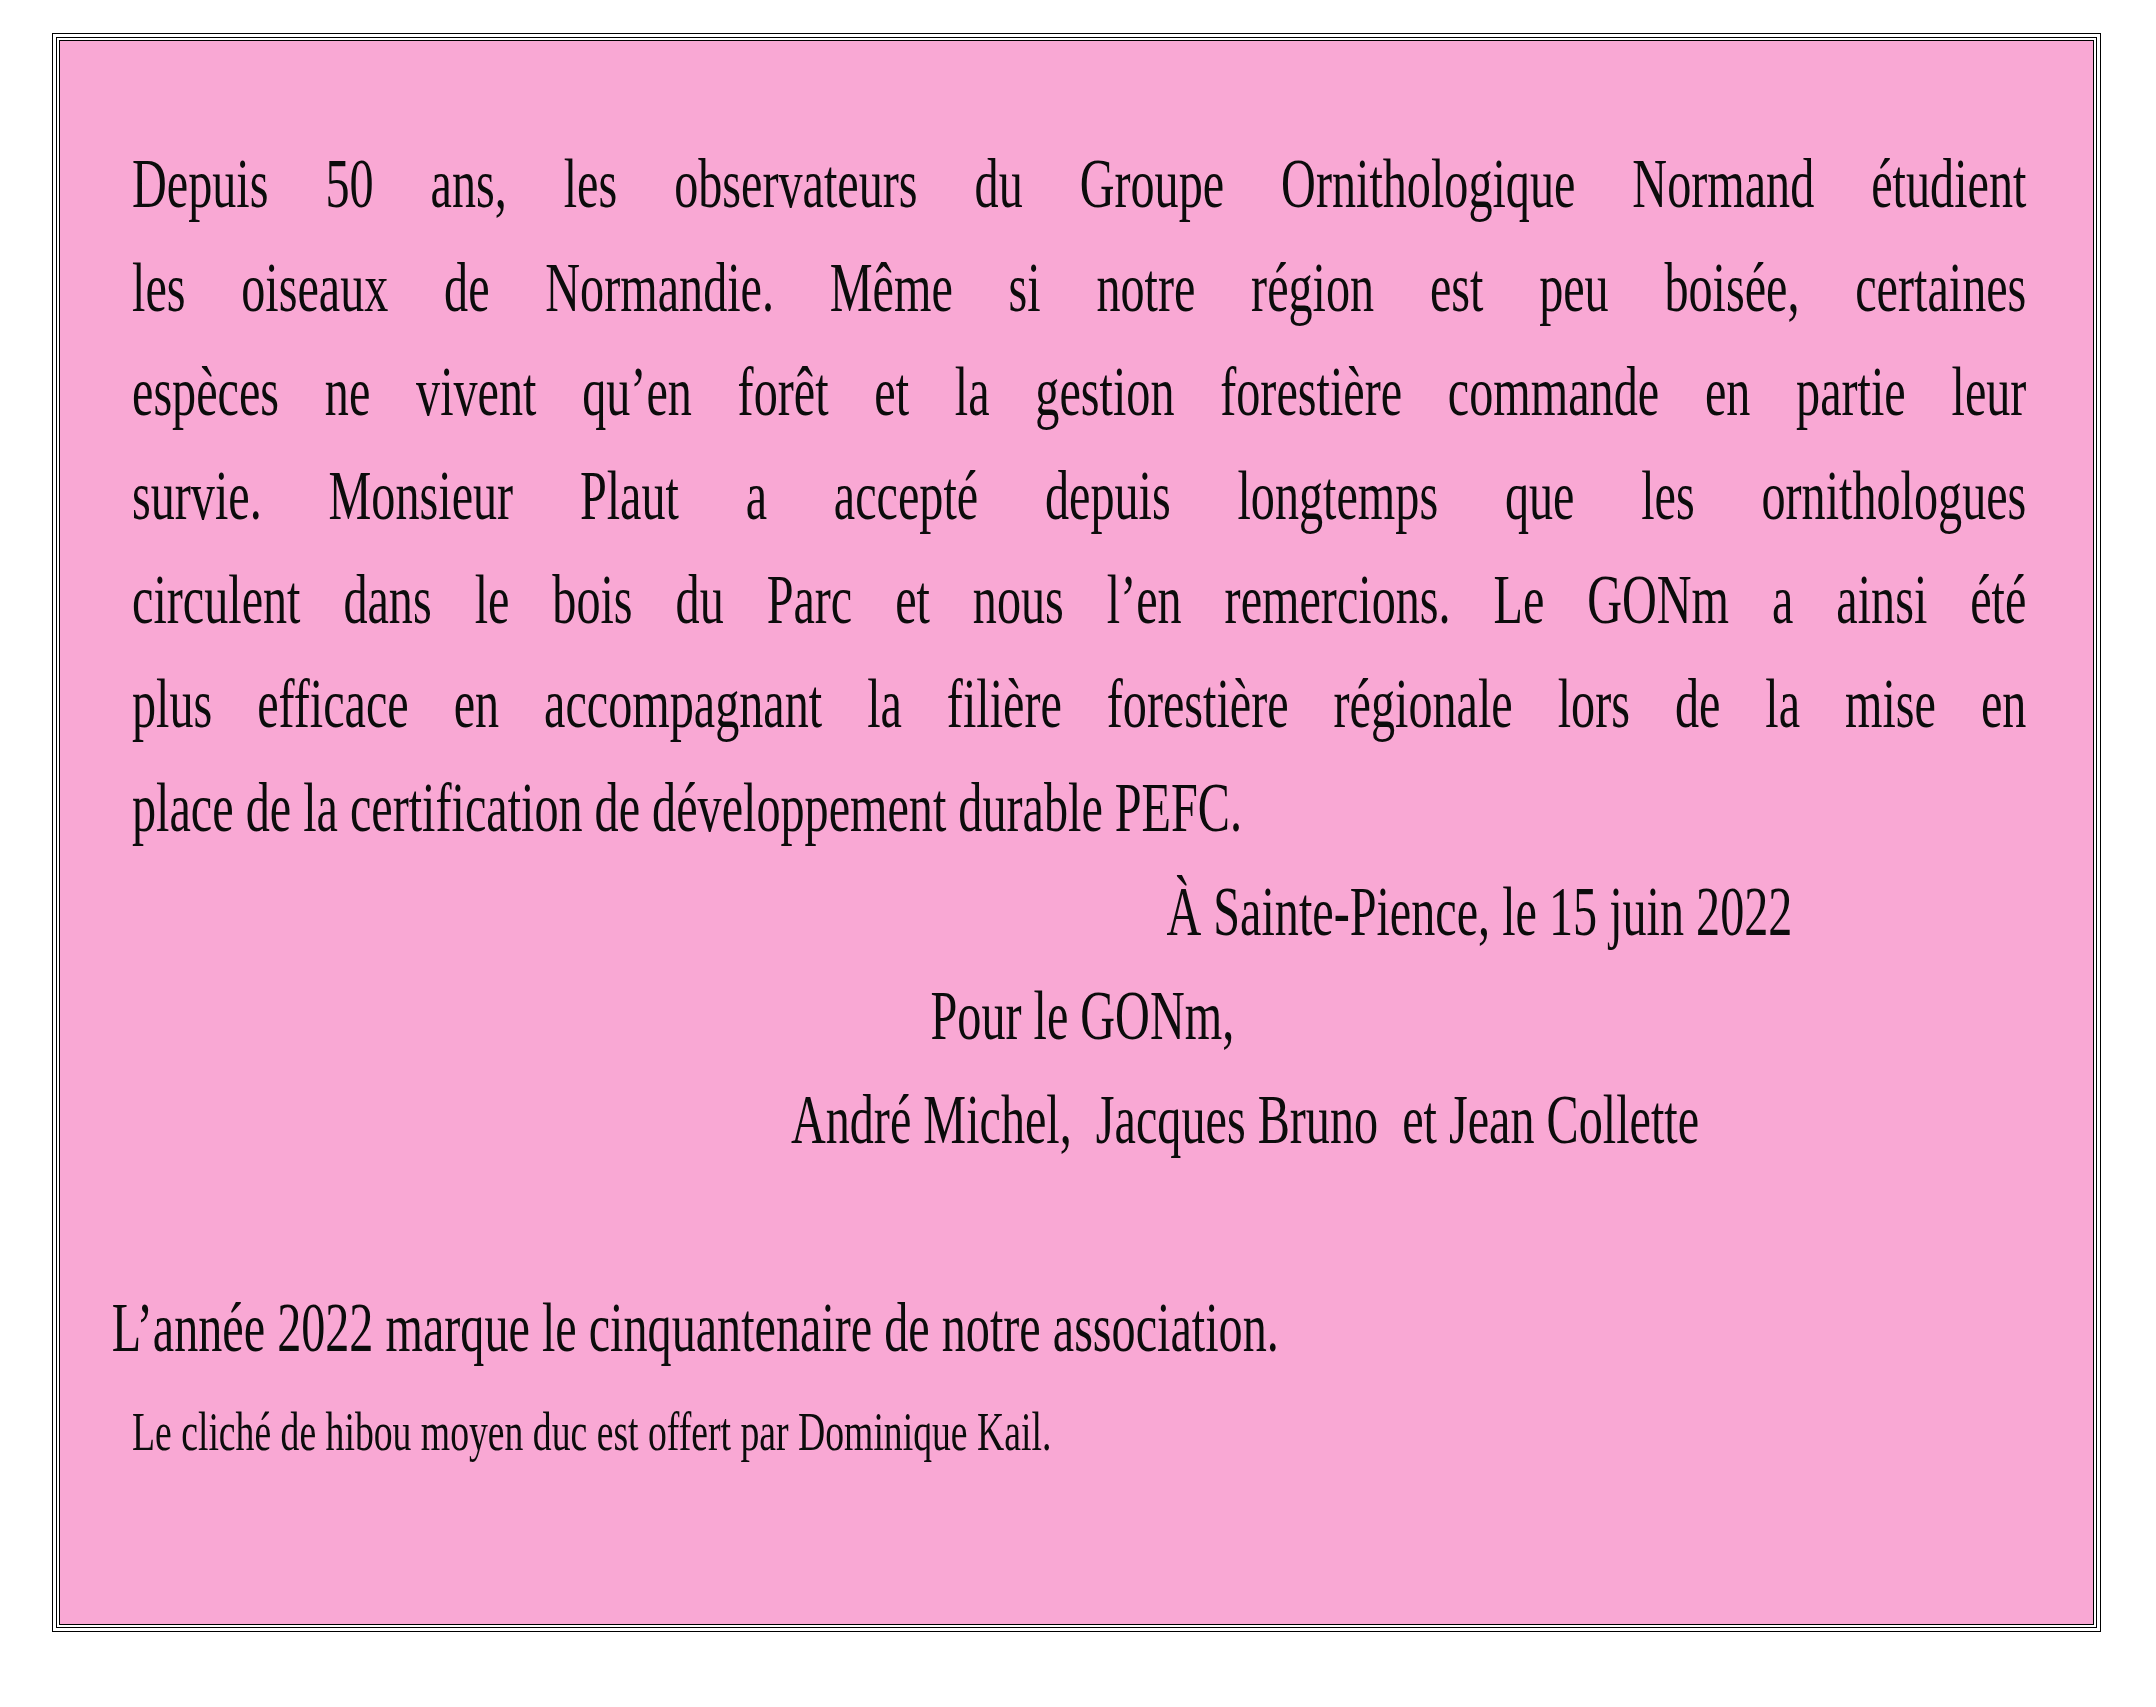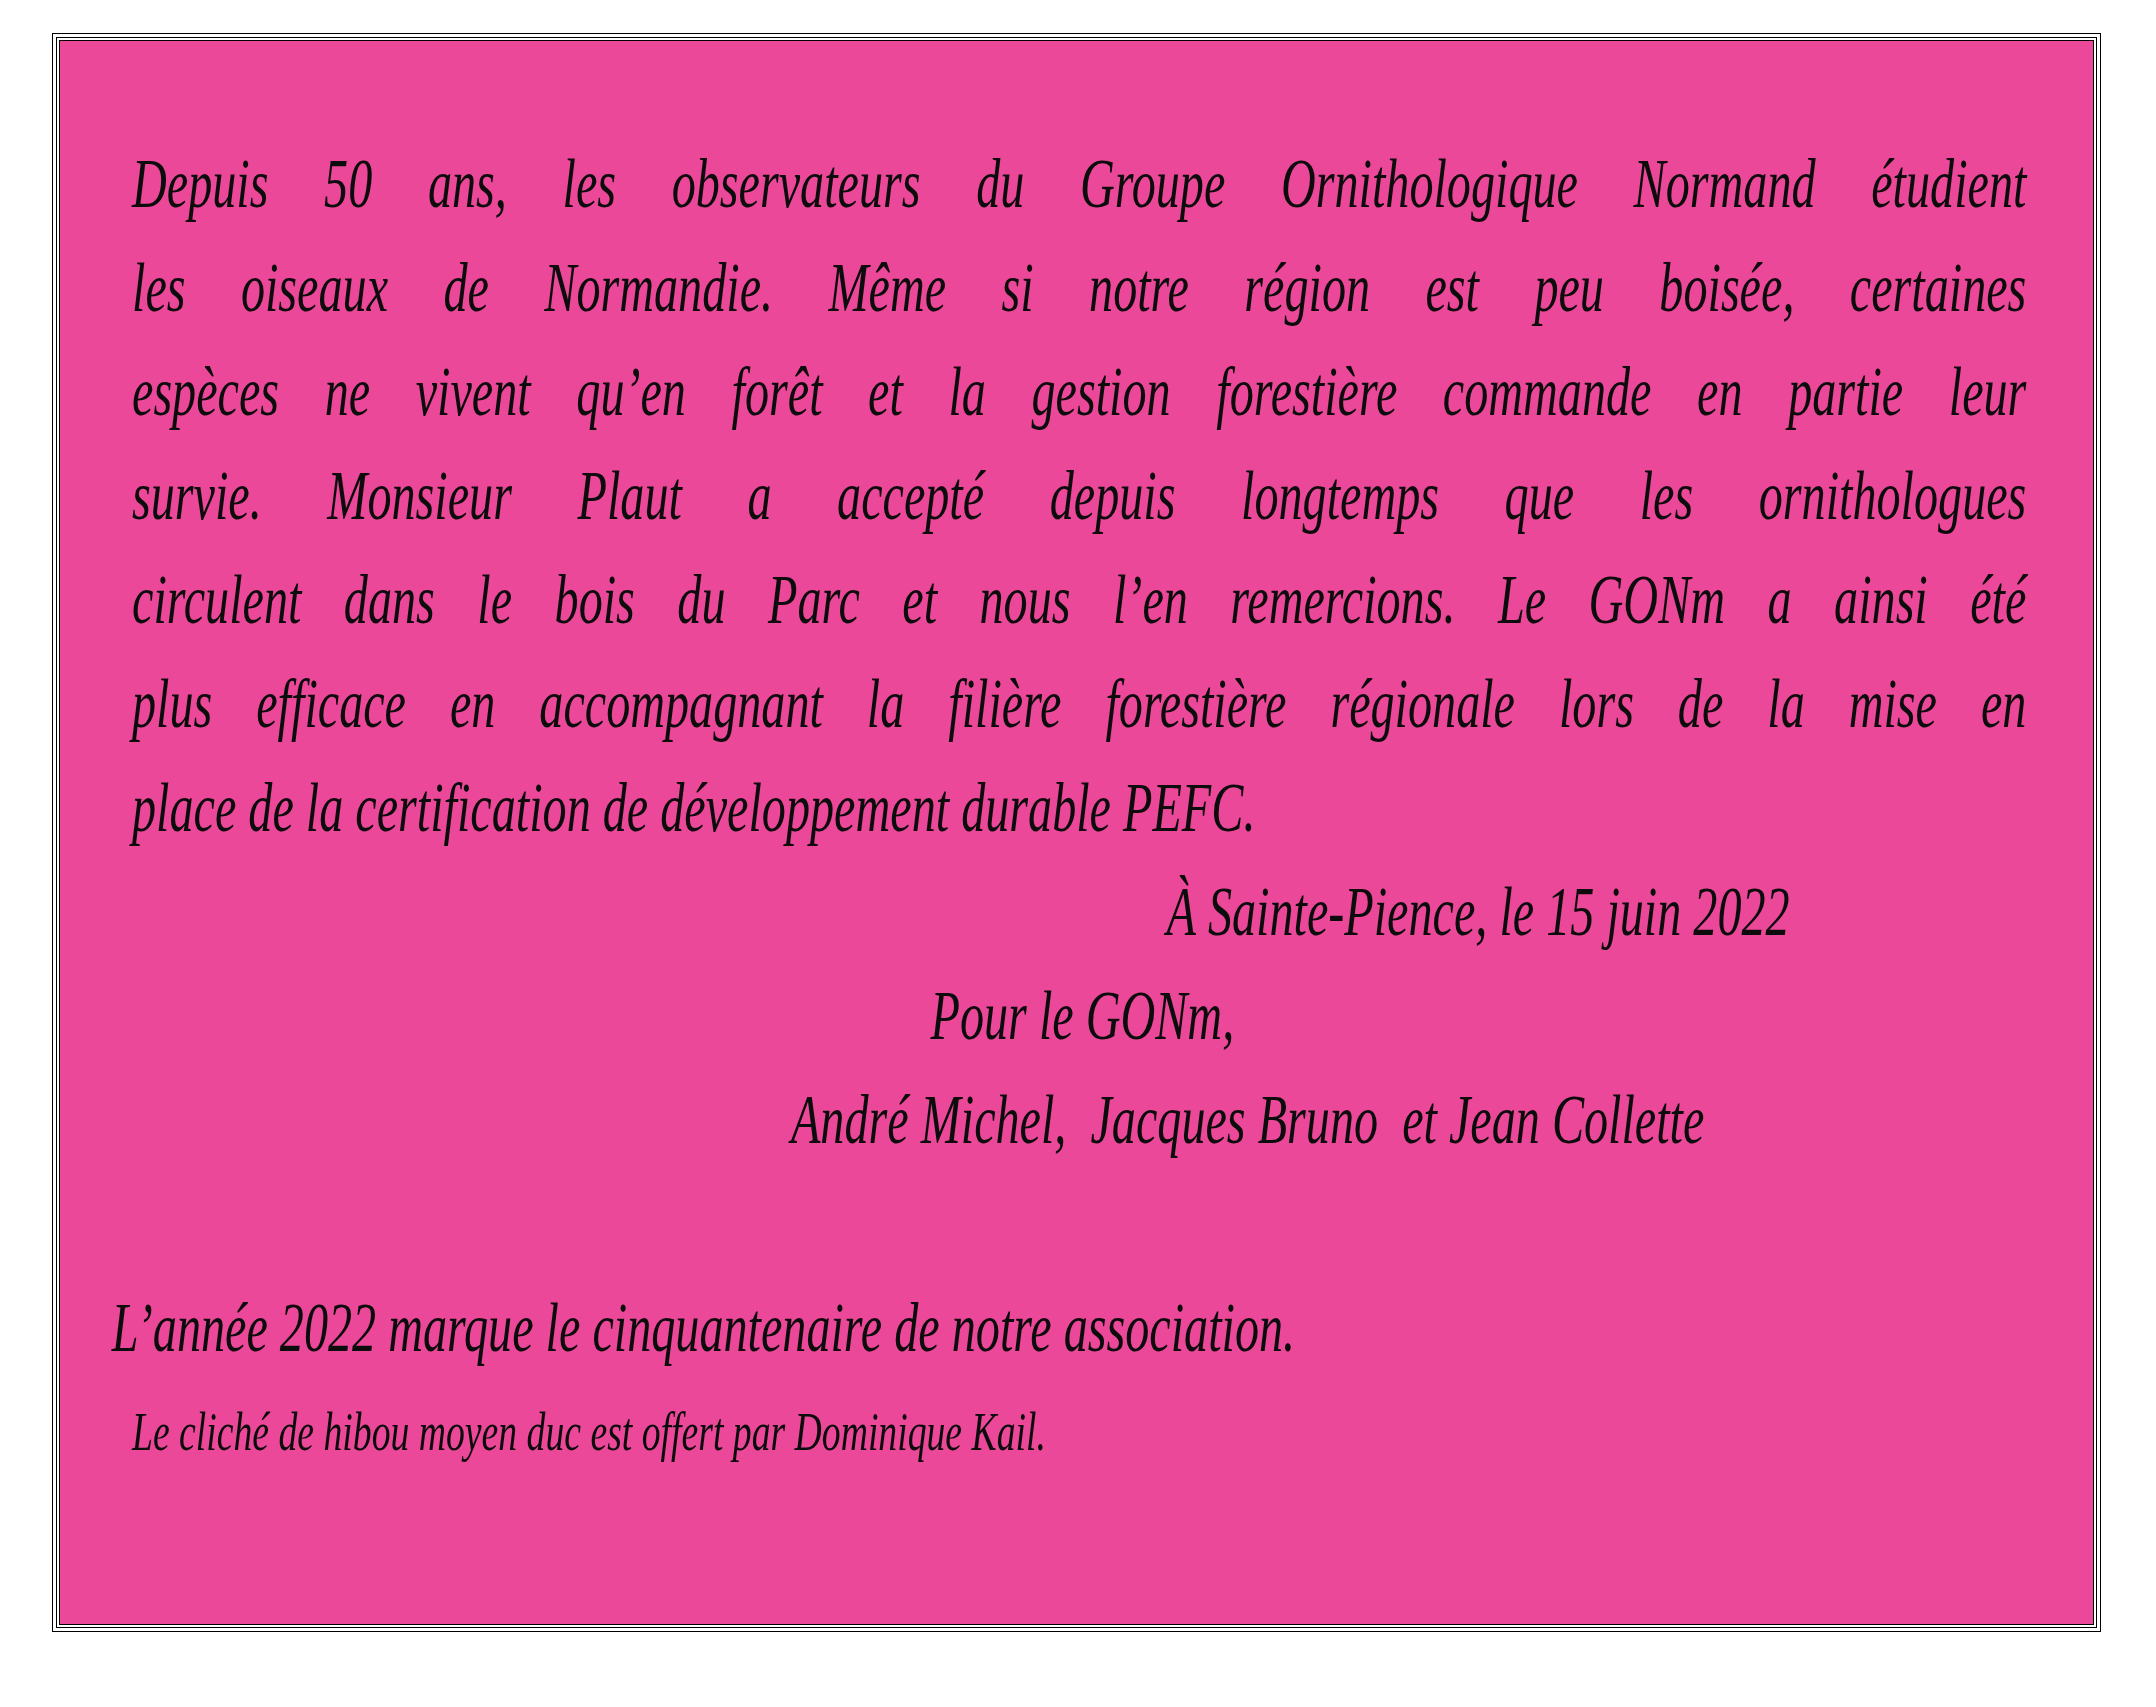--- a/index.html
+++ b/index.html
@@ -37,24 +37,23 @@
     height: 100%;
     border: 1.8px solid #000000;
     padding: 2.7px;
     box-sizing: border-box;
   }
   .frame-inner {
     width: 100%;
     height: 100%;
     border: 1.8px solid #000000;
     box-sizing: border-box;
-    background: #ec4899;
+    background: #f9a8d4;
     position: relative;
     overflow: hidden;
-    font-style: italic;
   }
   
   .content {
     position: absolute;
     left: 72px;
     top: 91px;
     width: 2714px;
     transform: scaleX(0.698);
     transform-origin: top left;
     font-size: 69px;

